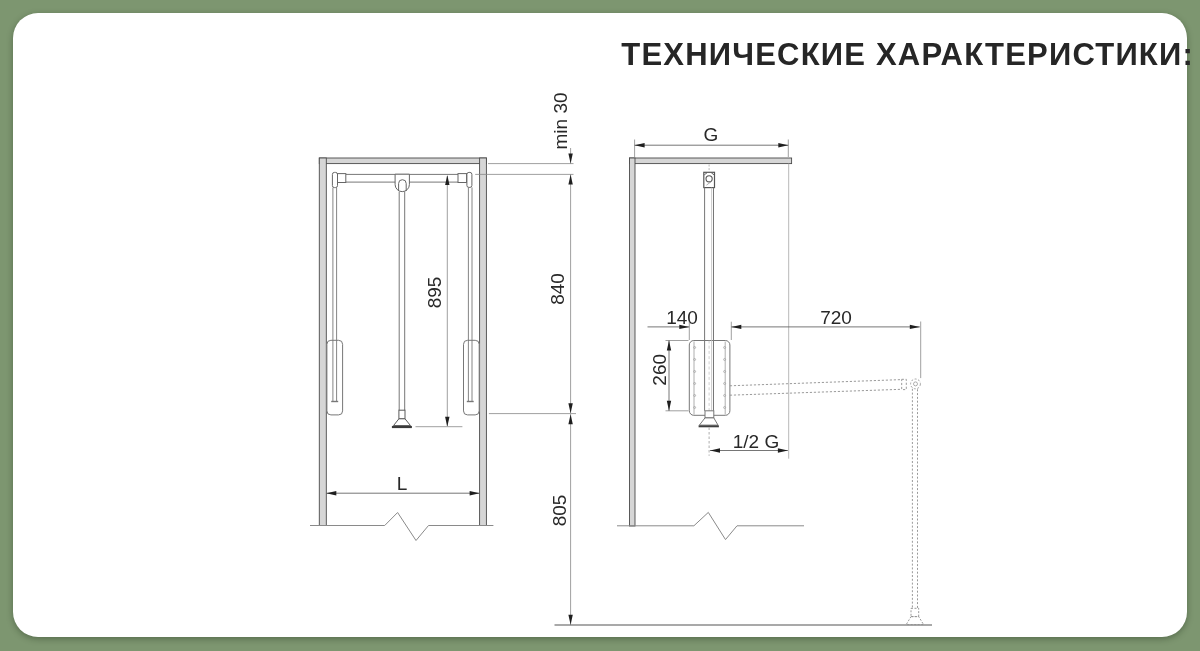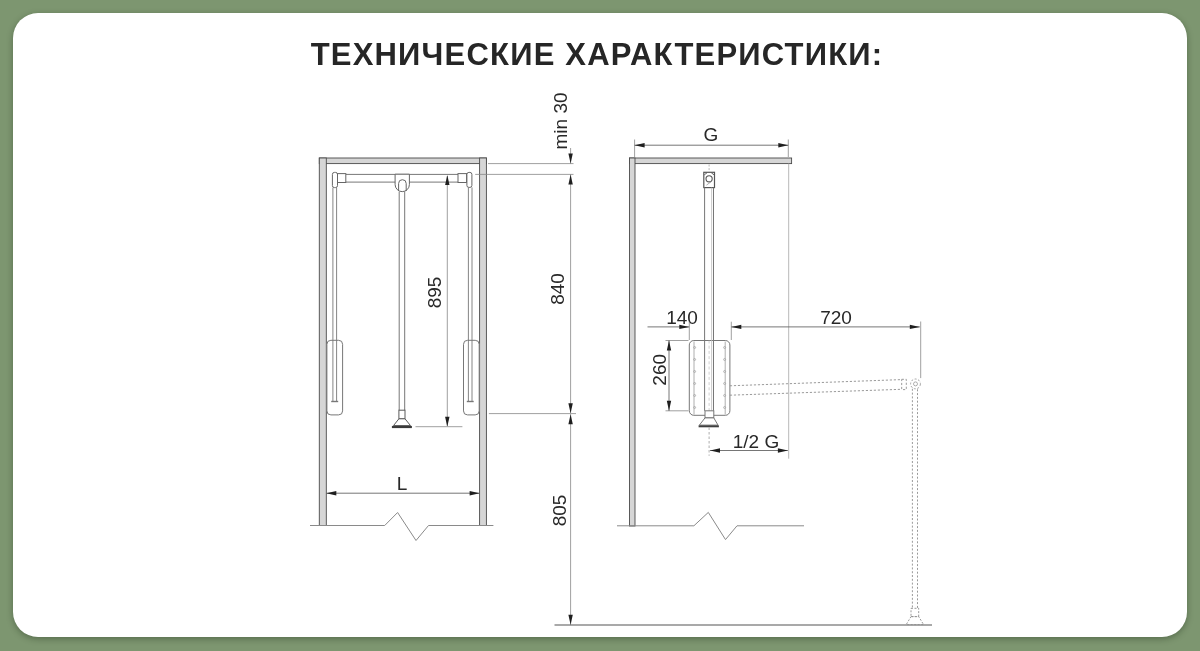--- a/index.html
+++ b/index.html
@@ -1,17 +1,17 @@
 <!DOCTYPE html>
 <html><head>
 <meta charset="utf-8">
 <style>
   html,body{margin:0;padding:0;width:1200px;height:651px;background:#7d9670;overflow:hidden;}
   .card{position:absolute;left:13px;top:13px;width:1174px;height:624px;background:#ffffff;border-radius:25px;box-shadow:0 2px 6px rgba(20,35,15,.35);}
-  .title{position:absolute;left:0;top:36.5px;width:1194px;text-align:center;font-family:"Liberation Sans",sans-serif;font-weight:bold;font-size:31px;letter-spacing:1.2px;color:#262626;}
+  .title{position:absolute;left:0;top:36.5px;width:1194px;text-align:right;font-family:"Liberation Sans",sans-serif;font-weight:bold;font-size:31px;letter-spacing:1.2px;color:#262626;}
   svg{position:absolute;left:0;top:0;}
   text{font-family:"Liberation Sans",sans-serif;fill:#282828;}
 </style>
 </head>
 <body>
 
 <div class="card"></div>
 
 <div class="title">ТЕХНИЧЕСКИЕ ХАРАКТЕРИСТИКИ:</div>
 <svg width="1200" height="651" viewBox="0 0 1200 651">

